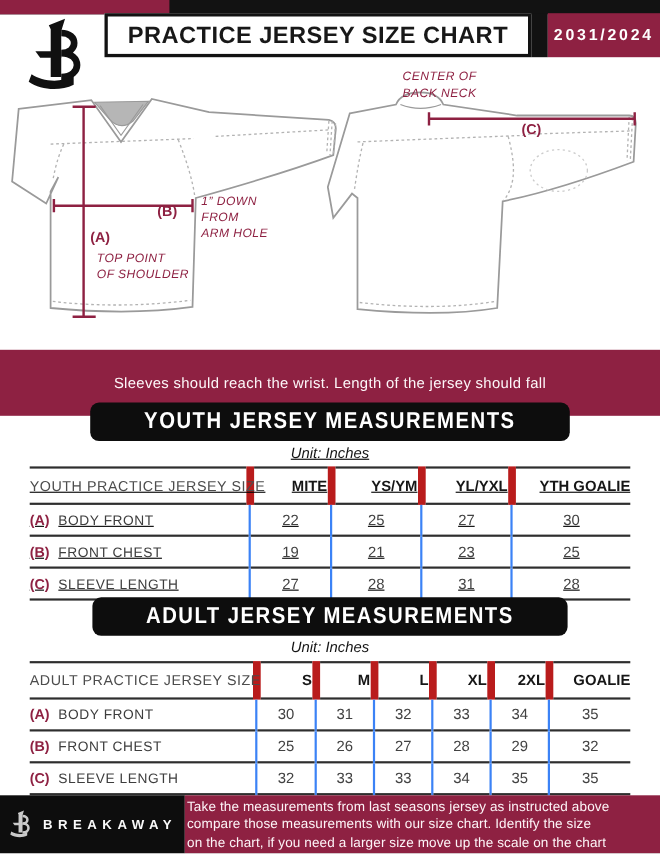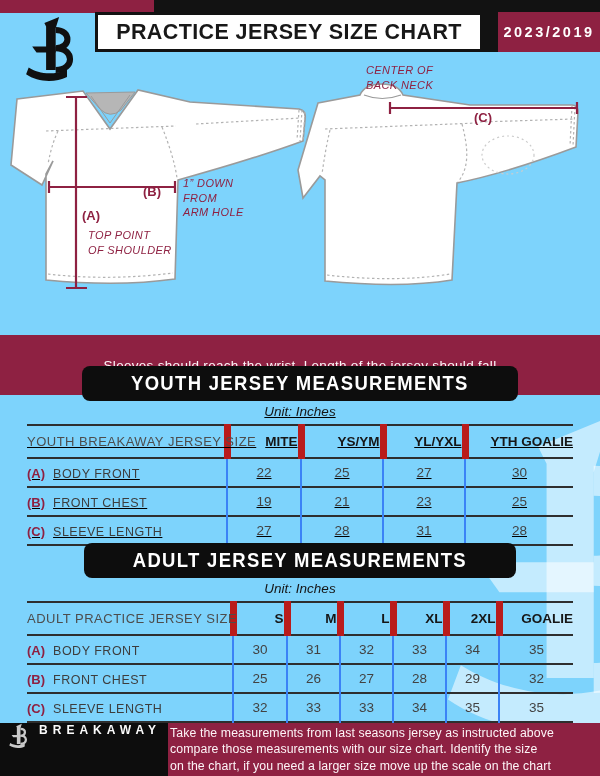--- a/index.html
+++ b/index.html
@@ -1,16 +1,16 @@
 <!DOCTYPE html>
 <html><head>
 <meta charset="utf-8">
 <style>
   html,body{margin:0;padding:0;background:#cfcfcf;}
-  .page{position:relative;width:600px;height:776px;background:#7dd3fc;overflow:hidden;
+  .page{position:relative;width:600px;height:776px;background:#ffffff;overflow:hidden;
         font-family:"Liberation Sans",sans-serif;-webkit-font-smoothing:antialiased;}
 
   
   .top-strip{position:absolute;top:0;left:0;width:600px;height:13px;background:#121212;}
   .strip-maroon{position:absolute;top:0;left:0;width:154px;height:13px;background:#8e2142;}
   .title-box{position:absolute;left:95px;top:12px;width:388px;height:40px;background:#ffffff;
              border:3px solid #121212;box-sizing:border-box;display:flex;align-items:center;justify-content:center;}
   .title-box span{font-size:21.5px;font-weight:bold;letter-spacing:.4px;color:#181818;white-space:nowrap;}
   .title-spacer{position:absolute;left:483px;top:12px;width:15px;height:40px;background:#121212;}
   .season-box{position:absolute;left:498px;top:12px;width:102px;height:40px;background:#8e2142;
@@ -21,21 +21,21 @@
   
   .diagram{position:absolute;left:0;top:52px;width:600px;height:266px;}
   .diagram svg.art{position:absolute;left:0;top:0;}
   .anno{position:absolute;color:#8e2142;}
   .anno.note{font-style:italic;font-size:11px;line-height:14.5px;letter-spacing:.4px;}
   .anno.key{font-weight:bold;font-size:13px;}
 
   
   .banner{position:absolute;left:0;top:318px;width:600px;height:60px;background:#8e2142;color:#fdf7f9;
           display:flex;flex-direction:column;align-items:center;justify-content:center;
-          font-size:13.5px;line-height:19px;letter-spacing:.3px;margin-top:17px;}
+          font-size:13.5px;line-height:19px;letter-spacing:.3px;}
 
   
   .watermark{position:absolute;left:418px;top:408px;color:rgba(255,255,255,.55);z-index:0;}
 
   
   .section{position:absolute;left:0;width:600px;z-index:1;}
   .section-youth{top:366px;text-decoration:underline;}
   .section-adult{top:543px;}
   .pill{margin:0 auto;width:fit-content;background:#0d0d0d;border-radius:8px;padding:5px 26px 6px;}
   .pill span{display:inline-block;color:#fff;font-weight:bold;font-size:21px;letter-spacing:1.5px;
@@ -53,21 +53,21 @@
   td.row-label .nm{color:#3d3d3d;font-size:12.5px;letter-spacing:.5px;}
   td.val{text-align:center;font-size:13.5px;color:#424242;border-left:2px solid #3b82f6;}
   .youth-cols col.c0{width:200px}.youth-cols col.c1{width:74px}.youth-cols col.c2{width:82px}
   .youth-cols col.c3{width:82px}.youth-cols col.c4{width:108px}
   .adult-cols col.c0{width:206px}.adult-cols col.c1{width:54px}.adult-cols col.c2{width:53px}
   .adult-cols col.c3{width:53px}.adult-cols col.c4{width:53px}.adult-cols col.c5{width:53px}
   .adult-cols col.c6{width:74px}
 
   
   .footer{position:absolute;left:0;bottom:0;width:600px;height:53px;display:flex;z-index:2;}
-  .footer-brand{width:168px;background:#0d0d0d;display:flex;align-items:flex-start;justify-content:center;gap:9px;}
+  .footer-brand{width:168px;background:#0d0d0d;display:flex;align-items:center;justify-content:center;gap:9px;}
   .footer-brand .word{color:#fafafa;font-size:12px;font-weight:bold;letter-spacing:5px;white-space:nowrap;}
   .footer-note{flex:1;background:#8e2142;color:#fdf4f7;display:flex;flex-direction:column;justify-content:center;
                padding-left:2px;font-size:12.3px;line-height:16.5px;letter-spacing:.1px;}
 </style>
 </head>
 <body>
 
 <div class="page">
 
   <svg width="0" height="0" style="position:absolute" aria-hidden="true">
@@ -81,21 +81,21 @@
     </defs>
   </svg>
 
   <div class="top-strip">
     <div class="strip-maroon"></div>
   </div>
   <div class="title-box">
     <span>PRACTICE JERSEY SIZE CHART</span>
   </div>
   <div class="title-spacer"></div>
-  <div class="season-box">2023/2019</div>
+  <div class="season-box">2031/2024</div>
   <svg class="logo-mark" width="58" height="70" viewBox="0 0 70 84">
     <use href="#bmark" transform="scale(1.05)"></use>
   </svg>
 
   <div class="diagram">
     <svg class="art" width="600" height="266" viewBox="0 0 600 266">
 
       <g stroke="#9a9a9a" stroke-width="1.6" fill="#ffffff">
         <path d="M17,47 L83,39 L110,77 L138,38 L190,50 L299,57
                  C304,58 306,62 305,68 L303,89
@@ -173,21 +173,21 @@
     <table class="size-table">
       <colgroup class="youth-cols">
         <col class="c0">
           <col class="c1">
           <col class="c2">
           <col class="c3">
           <col class="c4">
       </colgroup>
       <tbody>
           <tr class="head">
-        <th class="size-label">YOUTH BREAKAWAY JERSEY SIZE</th>
+        <th class="size-label">YOUTH PRACTICE JERSEY SIZE</th>
         <th class="col-head">MITE</th>
         <th class="col-head">YS/YM</th>
         <th class="col-head">YL/YXL</th>
         <th class="col-head">YTH GOALIE</th>
       </tr>
       <tr>
         <td class="row-label">
           <span class="key">(A)</span><span class="nm">BODY FRONT</span>
         </td>
         <td class="val">22</td>

